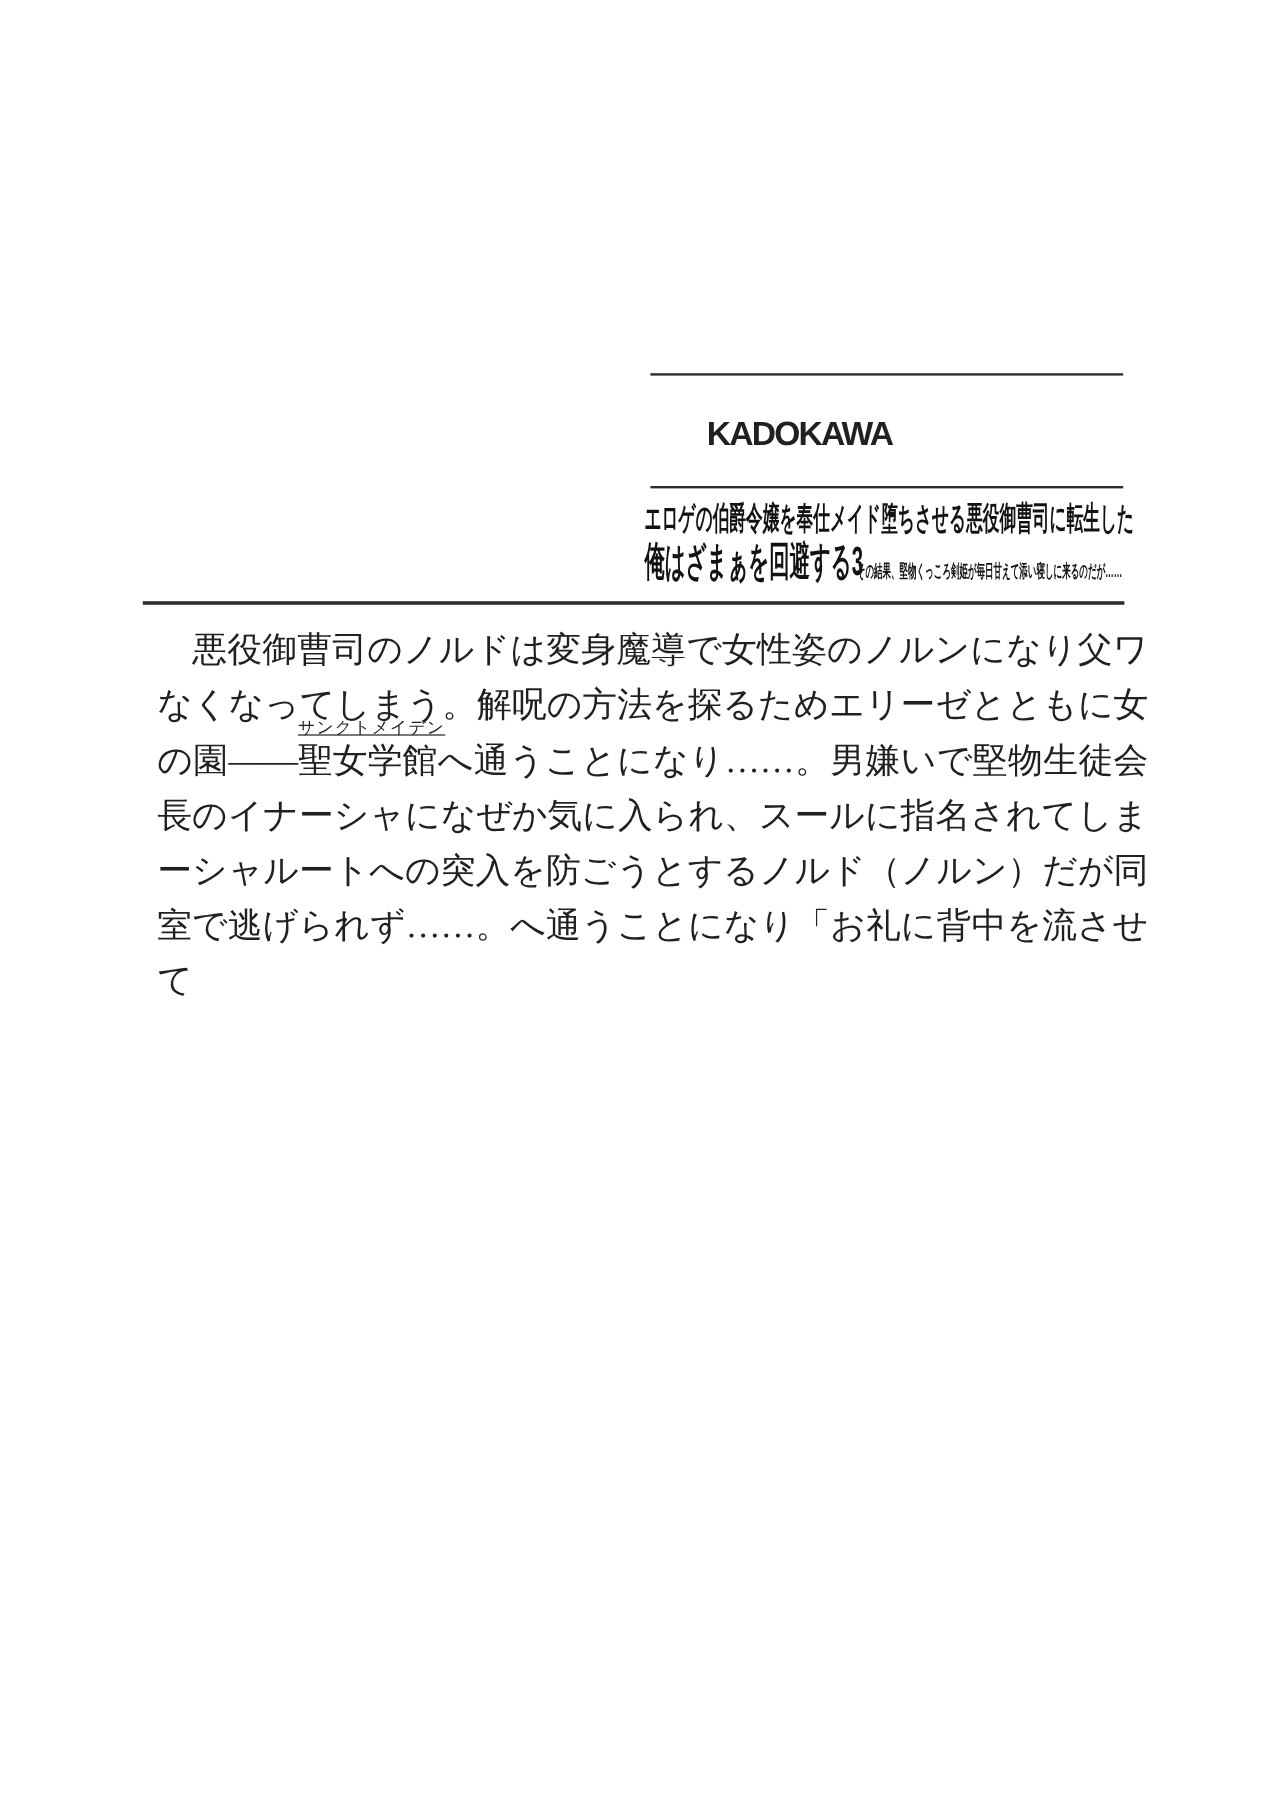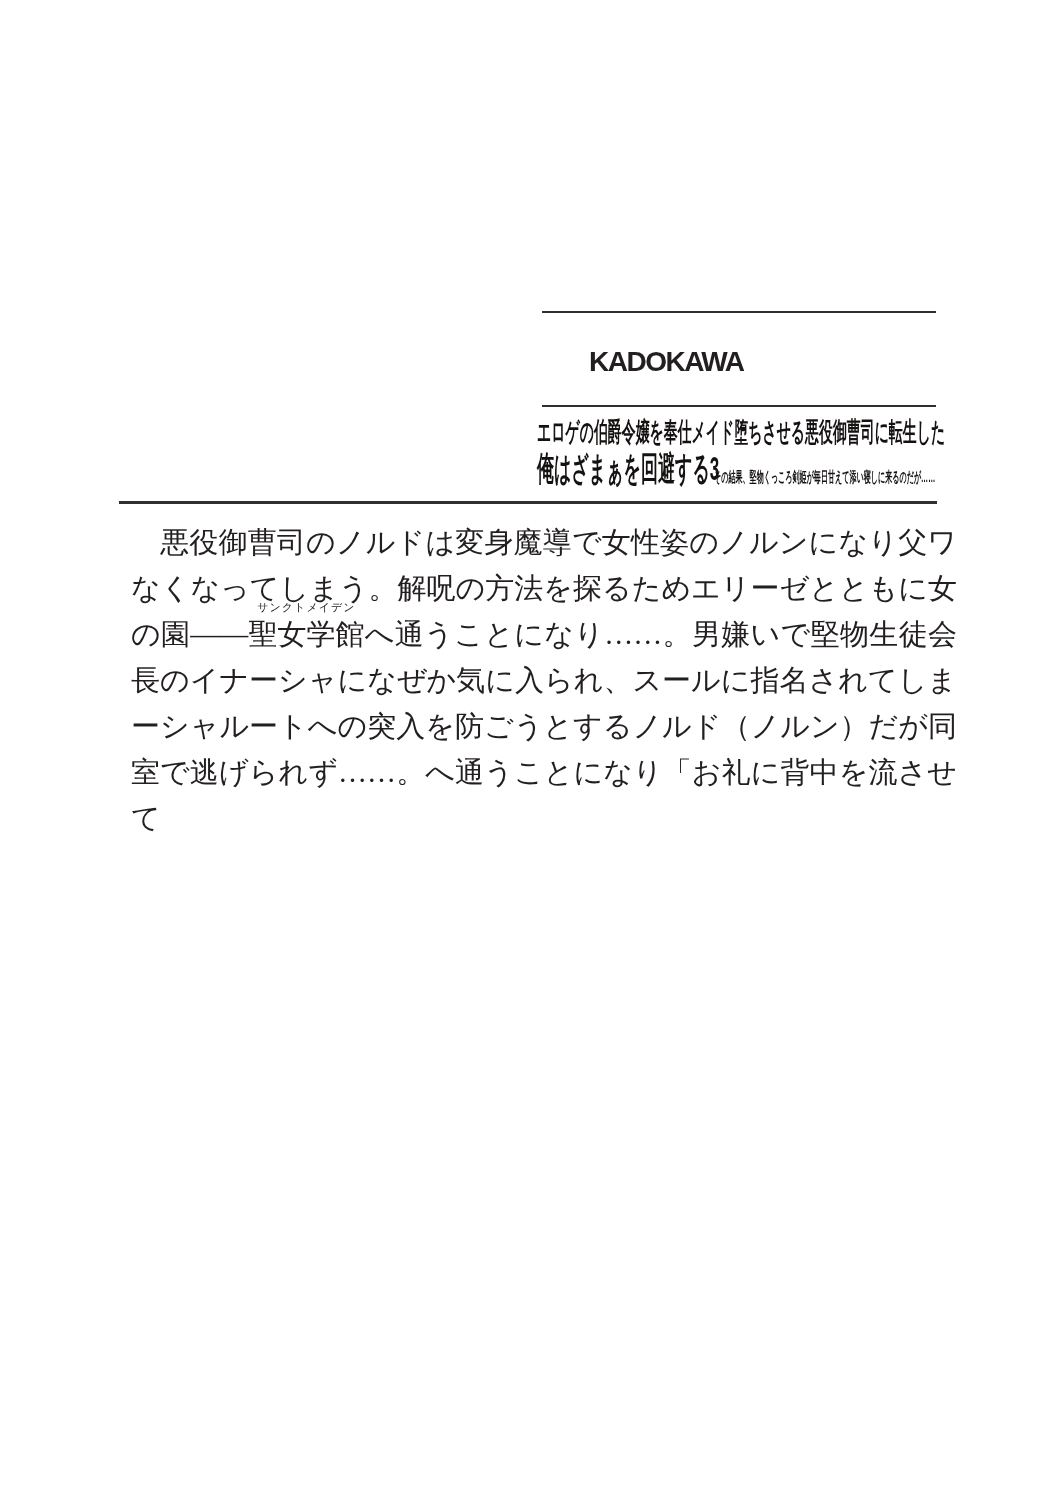--- a/index.html
+++ b/index.html
@@ -46,23 +46,24 @@
     font-size:29px;color:#231f20;
   }
   .syn-line{
     height:46px;line-height:46px;
     text-align:justify;text-align-last:justify;
     overflow:visible;
   }
   .ruby-wrap{position:relative;display:inline-block;line-height:46px;}
   .ruby-rt{
     position:absolute;left:0;top:-9px;width:100%;
-    text-align:center;font-size:11px;line-height:11px;
+    text-align:center;font-size:14px;line-height:11px;
     letter-spacing:1px;white-space:nowrap;color:#231f20;
     text-align-last:center;
+    text-decoration:underline;
   }
 </style>
 </head>
 <body>
 
 <div class="page">
 
   <div class="rule rule-top"></div>
 
   <div class="logo">KADOKAWA</div>

